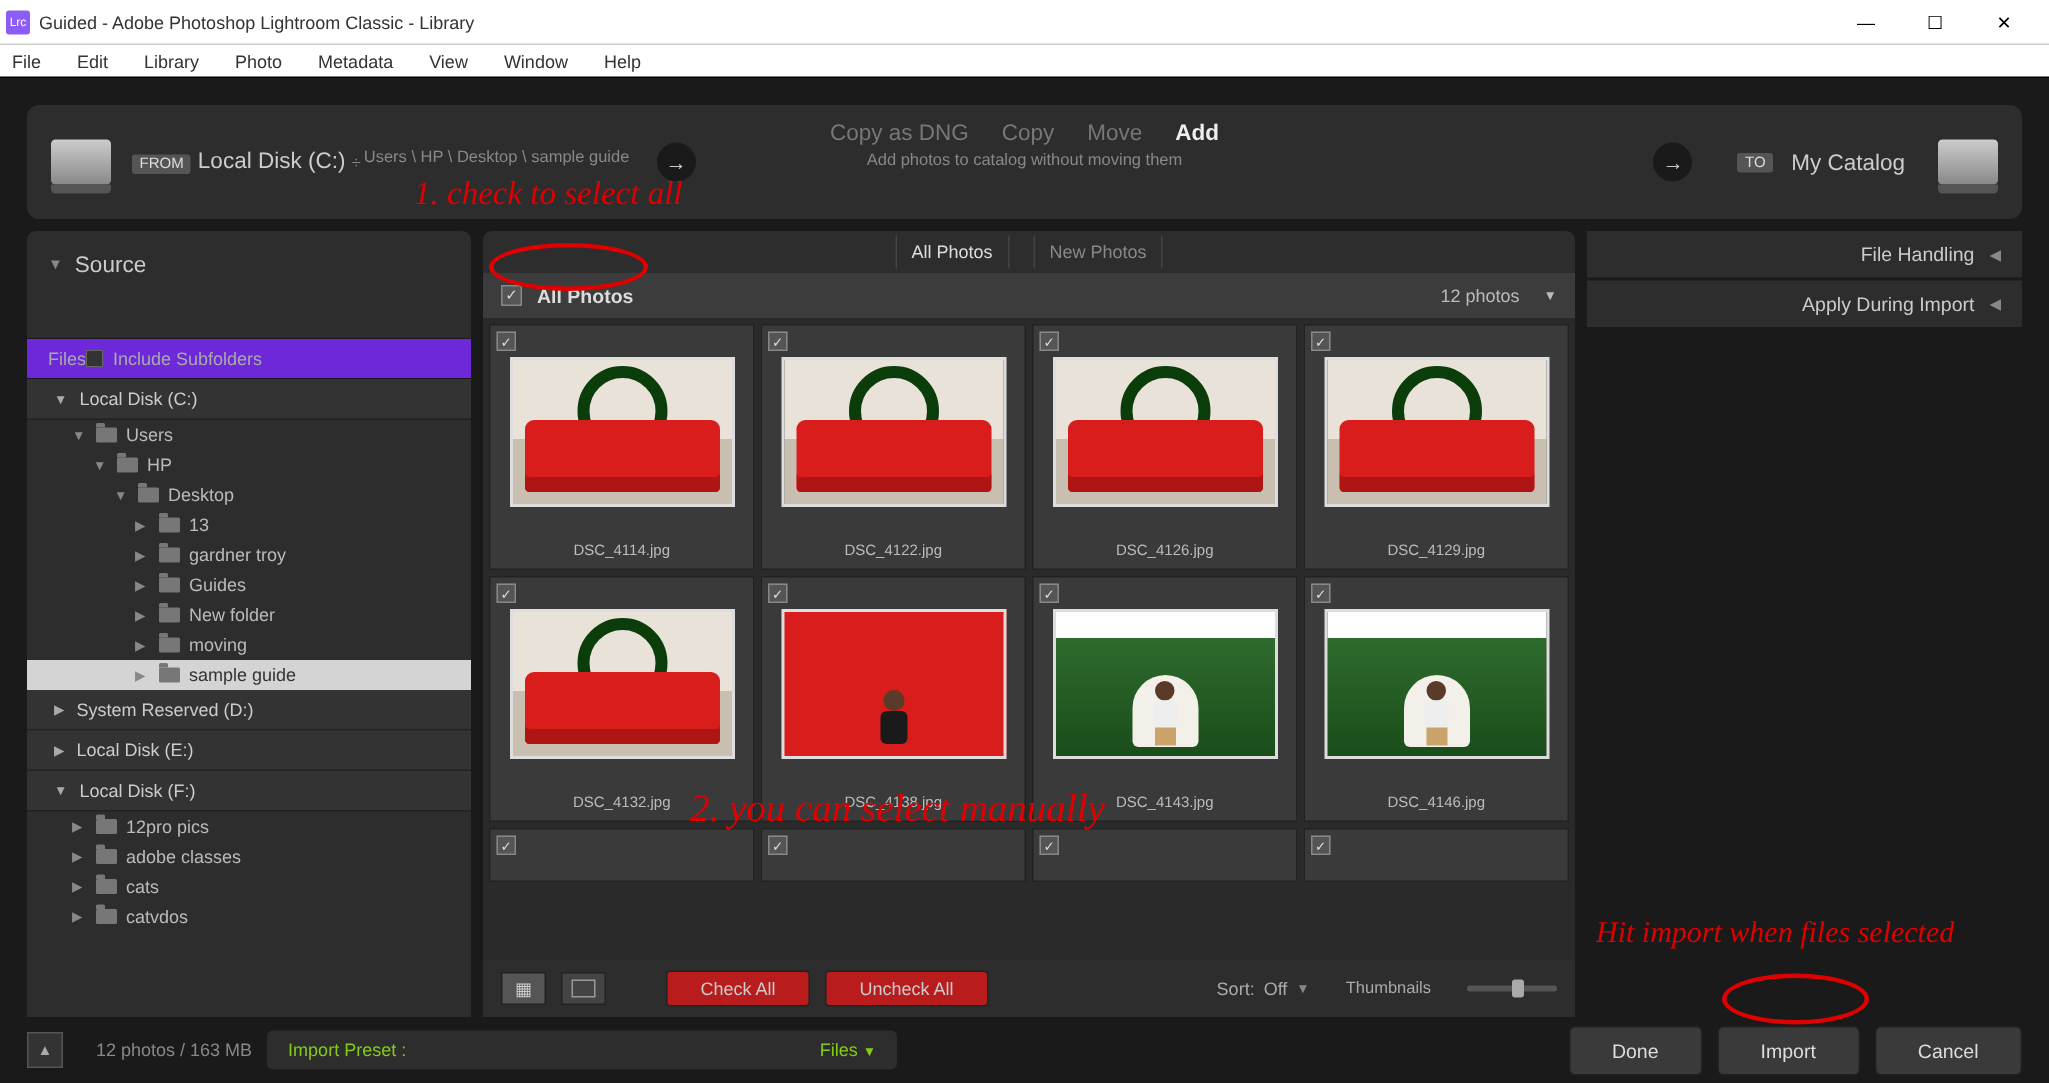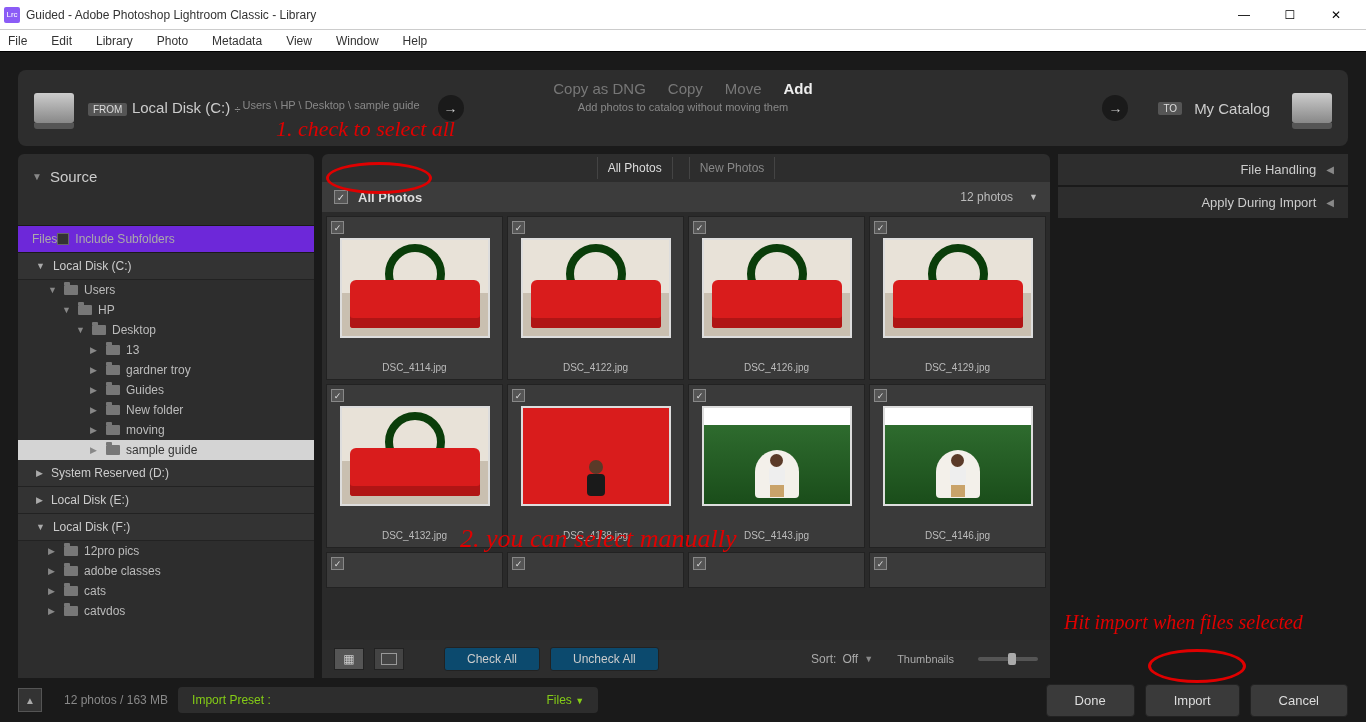--- a/index.html
+++ b/index.html
@@ -68,21 +68,21 @@
 .grid-header .tri2 { font-size:9px; color:#bbb; margin-left:6px; }
 .grid-area { flex:1; background:#2a2a2a; overflow-y:auto; padding:4px; display:grid; grid-template-columns: repeat(4, 1fr); gap:4px; align-content:start; }
 .thumb-cell { background:#3a3a3a; border:1px solid #222; padding:4px; display:flex; flex-direction:column; align-items:center; }
 .thumb-cell .tchk { align-self:flex-start; width:13px; height:13px; border:1px solid #888; background:#555; display:flex; align-items:center; justify-content:center; font-size:9px; color:#ddd; margin-bottom:4px; }
 .thumb-img { width:150px; height:100px; border:2px solid #ddd; position:relative; overflow:hidden; }
 .thumb-name { font-size:10px; color:#bbb; margin-top:24px; margin-bottom:2px; }
 .partial { height:36px; overflow:hidden; }
 .center-toolbar { height:38px; background:#2d2d2d; display:flex; align-items:center; padding:0 12px; gap:10px; }
 .view-btn { width:30px; height:22px; background:#444; border:1px solid #222; display:flex; align-items:center; justify-content:center; cursor:pointer; }
 .view-btn.active { background:#555; }
-.action-btn { padding:4px 22px; background:#0c4a6e; border:1px solid #222; color:#ccc; font-size:12px; border-radius:3px; cursor:pointer; }
+.action-btn { padding:4px 22px; background:#b91c1c; border:1px solid #222; color:#ccc; font-size:12px; border-radius:3px; cursor:pointer; }
 .sort-lbl { margin-left:auto; color:#aaa; font-size:12px; display:flex; align-items:center; gap:6px; }
 .slider { width:60px; height:4px; background:#555; border-radius:2px; position:relative; margin-left:14px; }
 .slider::after { content:""; position:absolute; top:-4px; left:30px; width:8px; height:12px; background:#aaa; border-radius:2px; }
 .thumbs-lbl { color:#aaa; font-size:11px; margin-left:14px; }
 
 
 .right { width:290px; display:flex; flex-direction:column; gap:2px; }
 .right-row { background:#2d2d2d; padding:8px 14px; color:#ccc; font-size:13px; display:flex; align-items:center; justify-content:flex-end; gap:10px; cursor:pointer; }
 .right-row .tri3 { font-size:10px; color:#888; }
 

